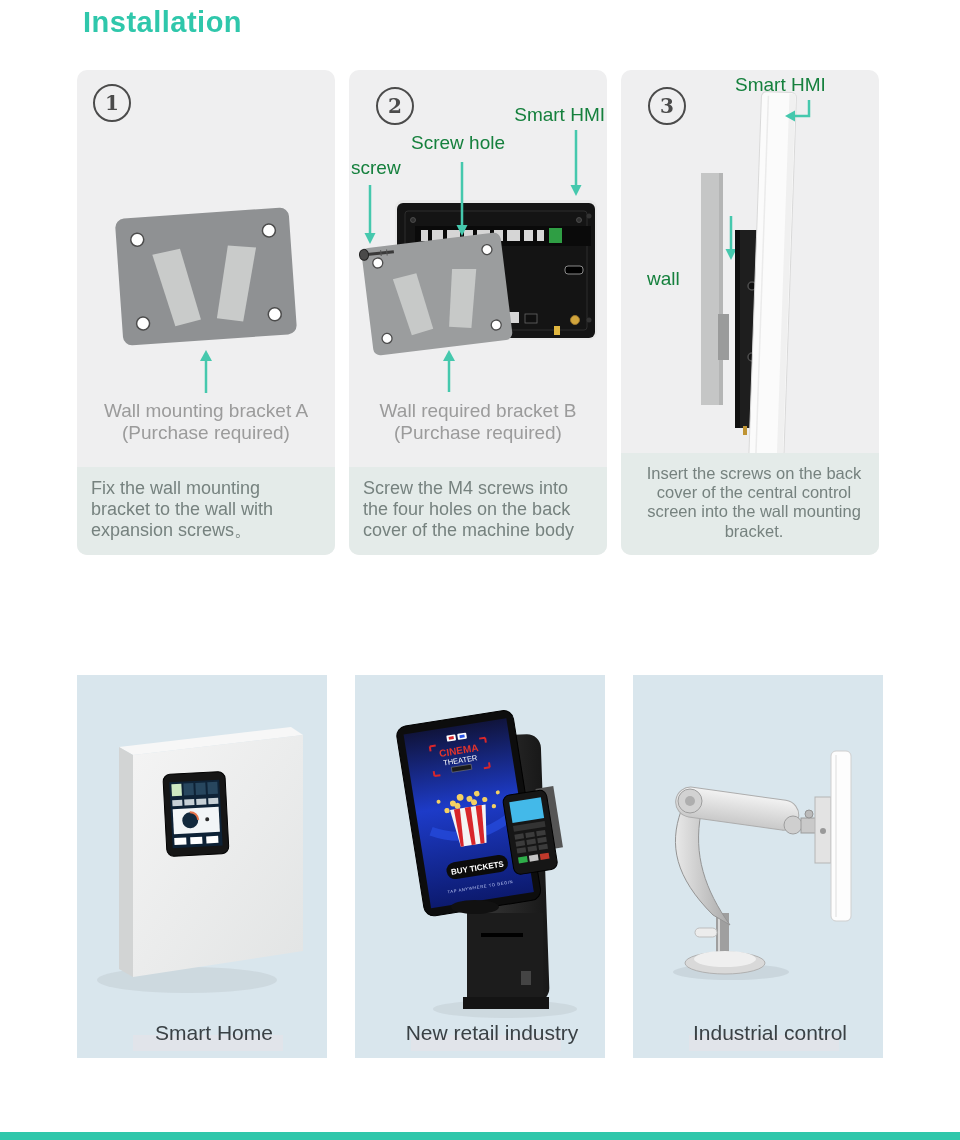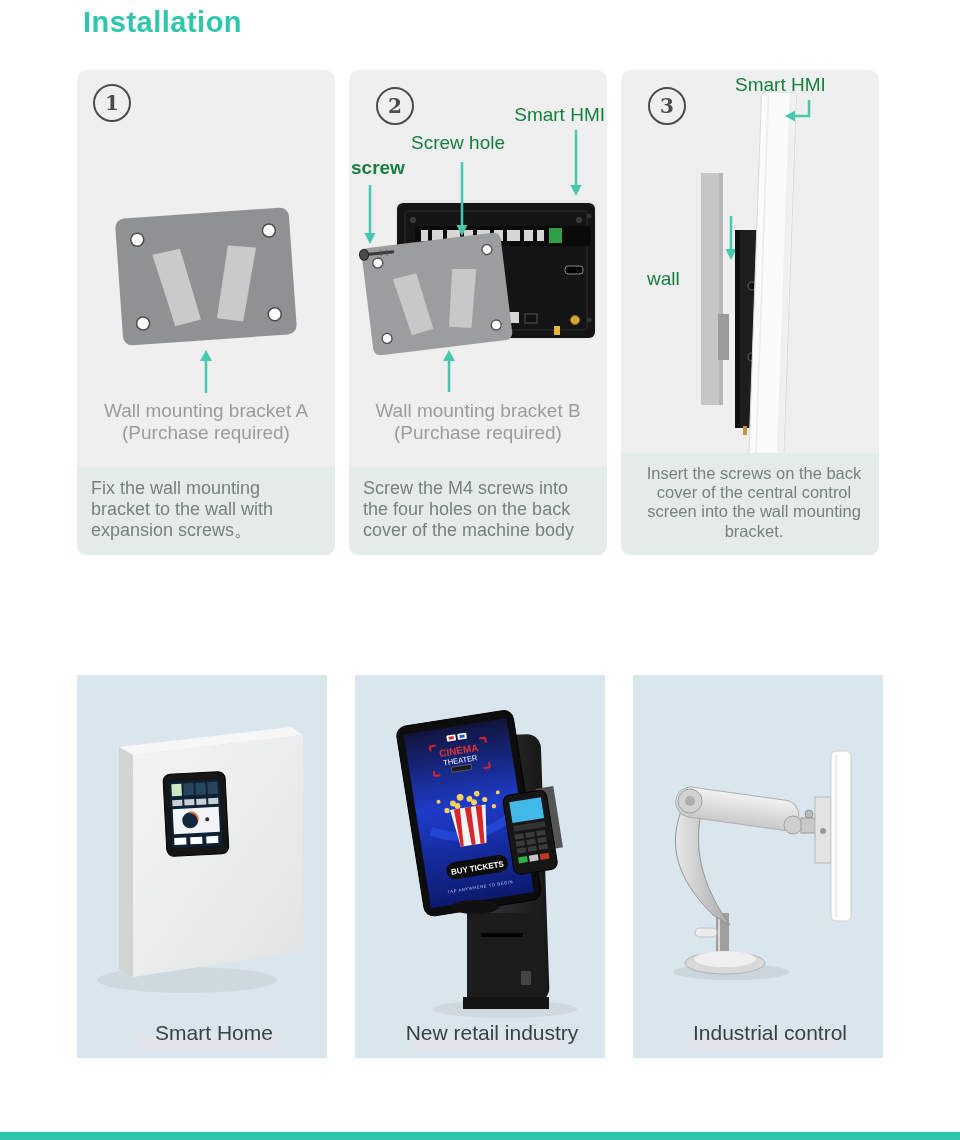--- a/index.html
+++ b/index.html
@@ -115,25 +115,25 @@
       </g>
       <g>
         <line x1="227" y1="60" x2="227" y2="118" stroke="#45c8ad" stroke-width="2.5"></line>
         <polygon points="221.5,115 227,126 232.5,115" fill="#45c8ad"></polygon>
       </g>
       <g>
         <line x1="100" y1="322" x2="100" y2="288" stroke="#45c8ad" stroke-width="2.5"></line>
         <polygon points="94,291 100,280 106,291" fill="#45c8ad"></polygon>
       </g>
     </svg>
-    <div class="annot" style="left:2px;top:87px;font-weight:bold;">screw</div>
+    <div class="annot" style="left:2px;top:87px;">screw</div>
     <div class="annot" style="left:62px;top:62px;">Screw hole</div>
     <div class="annot" style="right:2px;top:34px;">Smart HMI</div>
     <div class="part-label" style="top:330px;">
-      <div>Wall mounting bracket B</div>
+      <div>Wall required bracket B</div>
       <div>(Purchase required)</div>
     </div>
     <div class="step-caption">Screw the M4 screws into the four holes on the back cover of the machine body</div>
   </div>
 
   <div class="step-panel" style="left:621px;">
     <div class="num-badge" style="left:27px;top:17px;">3</div>
     <svg class="diagram" viewBox="0 0 258 400">
 
       <g>

